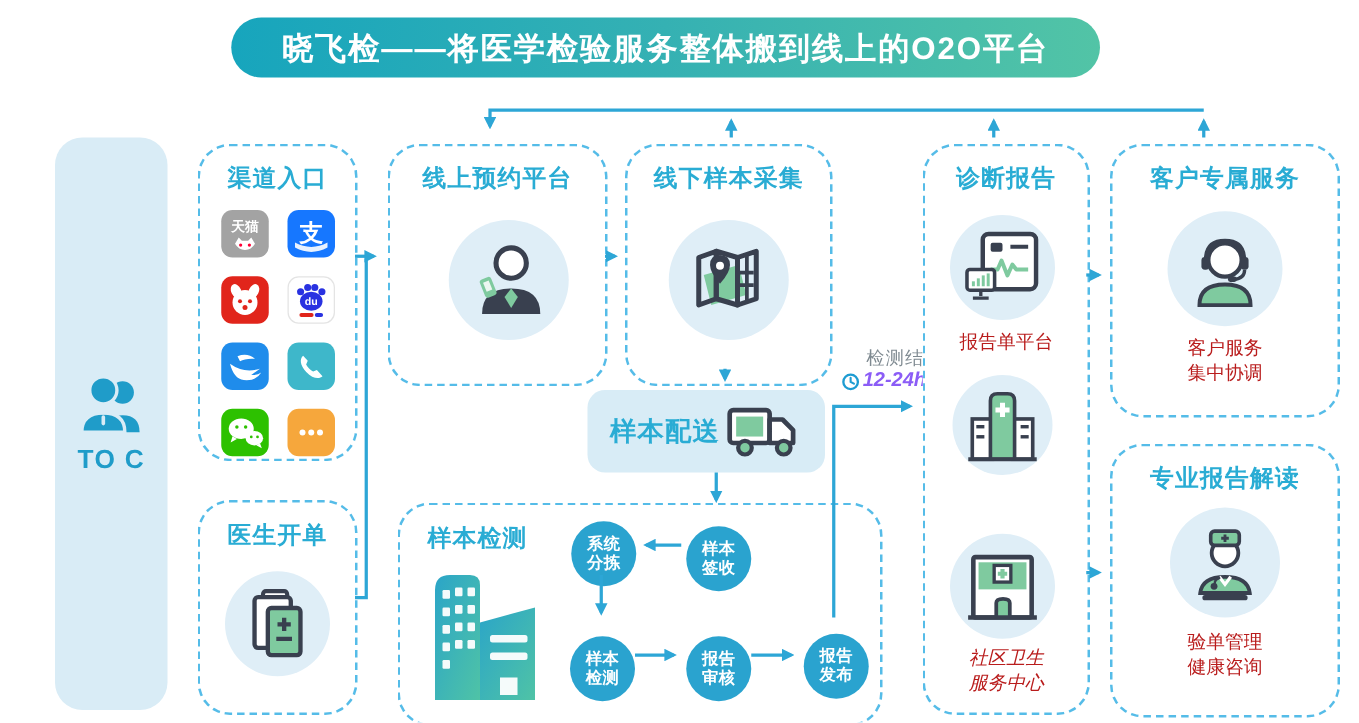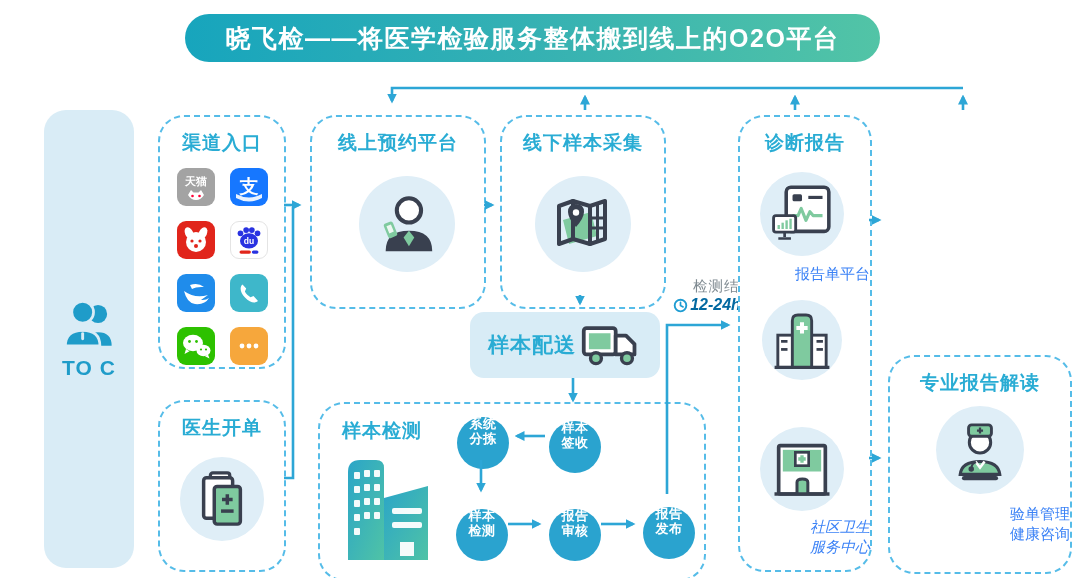--- a/index.html
+++ b/index.html
@@ -24,39 +24,39 @@
   
   .box{border:2px dashed #55bce8;border-radius:26px;background:#fff;}
   .box-title{
     position:absolute;left:0;right:0;text-align:center;color:#29acd4;
     font-weight:bold;font-size:19px;letter-spacing:1px;white-space:nowrap;
   }
   .iconcircle{
     position:absolute;border-radius:50%;background:#dfeef7;
     display:flex;align-items:center;justify-content:center;
   }
-  .caption{position:absolute;color:#3b82f6;font-size:15px;text-align:right;line-height:1.35;white-space:nowrap;}
+  .caption{position:absolute;color:#b91c1c;font-size:15px;text-align:center;line-height:1.35;white-space:nowrap;}
   
   .app{position:absolute;width:38px;height:38px;border-radius:9px;overflow:hidden;}
   
   #delivery{
     left:470px;top:312px;width:190px;height:66px;border-radius:14px;background:#d8ecf6;
     display:flex;align-items:center;justify-content:center;gap:4px;
   }
   #delivery .t{color:#29acd4;font-size:21px;font-weight:bold;letter-spacing:1px;}
   
   .pcircle{
     position:absolute;width:52px;height:52px;border-radius:50%;background:#2aa3cf;color:#fff;
     font-weight:bold;font-size:13px;line-height:1.15;display:flex;flex-direction:column;
-    align-items:center;text-align:center;letter-spacing:0.5px;
+    align-items:center;justify-content:center;text-align:center;letter-spacing:0.5px;
   }
   
   #annot-label{left:676px;top:277px;width:96px;text-align:center;color:#7f8a91;font-size:14.5px;letter-spacing:1px;}
   #annot-time{left:655px;top:296px;width:104px;display:flex;align-items:center;justify-content:center;gap:2px;}
-  #annot-time .tm{color:#0369a1;font-size:16px;font-weight:bold;font-style:italic;}
+  #annot-time .tm{color:#8b5cf6;font-size:16px;font-weight:bold;font-style:italic;}
   svg{display:block;}
   #arrows{position:absolute;left:0;top:0;pointer-events:none;}
 </style>
 </head>
 <body>
 
 <div id="stage">
 
   <div class="abs" id="banner">
     <div class="t">晓飞检——将医学检验服务整体搬到线上的O2O平台</div>
@@ -313,20 +313,38 @@
         <path d="M30,66 v-14 q0-4 6.5-4 q6.5,0 6.5,4 v14" fill="#7fca9f" stroke="#39404f" stroke-width="3.6"></path>
         <path d="M3,66 h66" stroke="#39404f" stroke-width="4.4"></path>
       </svg>
     </div>
     <div class="caption" style="left:0;width:130px;top:400px;font-style:italic;">
       <div>社区卫生</div>
       <div>服务中心</div>
     </div>
   </div>
 
+  <div class="abs box" style="left:888px;top:115px;width:180px;height:215px;">
+    <div class="box-title" style="top:13px;">客户专属服务</div>
+    <div class="iconcircle" style="left:44px;top:52px;width:92px;height:92px;">
+      <svg width="66" height="62" viewBox="0 0 84 78">
+        <path d="M16,76 q0-21 26-21 q26,0 26,21 z" fill="#7fca9f" stroke="#39404f" stroke-width="4"></path>
+        <circle cx="42" cy="30" r="17" fill="#fff" stroke="#39404f" stroke-width="4.4"></circle>
+        <path d="M23,30 q0-19 19-19 q19,0 19,19" fill="none" stroke="#39404f" stroke-width="5"></path>
+        <rect x="18" y="27" width="8" height="13" rx="3.5" fill="#39404f"></rect>
+        <rect x="58" y="27" width="8" height="13" rx="3.5" fill="#39404f"></rect>
+        <path d="M62,40 q0,9-11,10" fill="none" stroke="#39404f" stroke-width="3.4"></path>
+        <rect x="45" y="47" width="9" height="5.5" rx="2.5" fill="#39404f"></rect>
+      </svg>
+    </div>
+    <div class="caption" style="left:0;width:180px;top:152px;">
+      <div>客户服务</div>
+      <div>集中协调</div>
+    </div>
+  </div>
 
   <div class="abs box" style="left:888px;top:355px;width:180px;height:215px;">
     <div class="box-title" style="top:13px;">专业报告解读</div>
     <div class="iconcircle" style="left:46px;top:49px;width:88px;height:88px;">
       <svg width="64" height="62" viewBox="0 0 84 80">
         <circle cx="42" cy="30" r="14" fill="#fff" stroke="#39404f" stroke-width="4"></circle>
         <path d="M16,72 q2-17 26-17 q24,0 26,17 z" fill="#7fca9f" stroke="#39404f" stroke-width="4"></path>
         <path d="M36,55 l6,8 6-8" fill="none" stroke="#fff" stroke-width="3.4"></path>
         <rect x="27" y="7" width="30" height="15" rx="4" fill="#7fca9f" stroke="#39404f" stroke-width="3.8"></rect>
         <path d="M42,10.5 v8 M38,14.5 h8" stroke="#39404f" stroke-width="3"></path>

